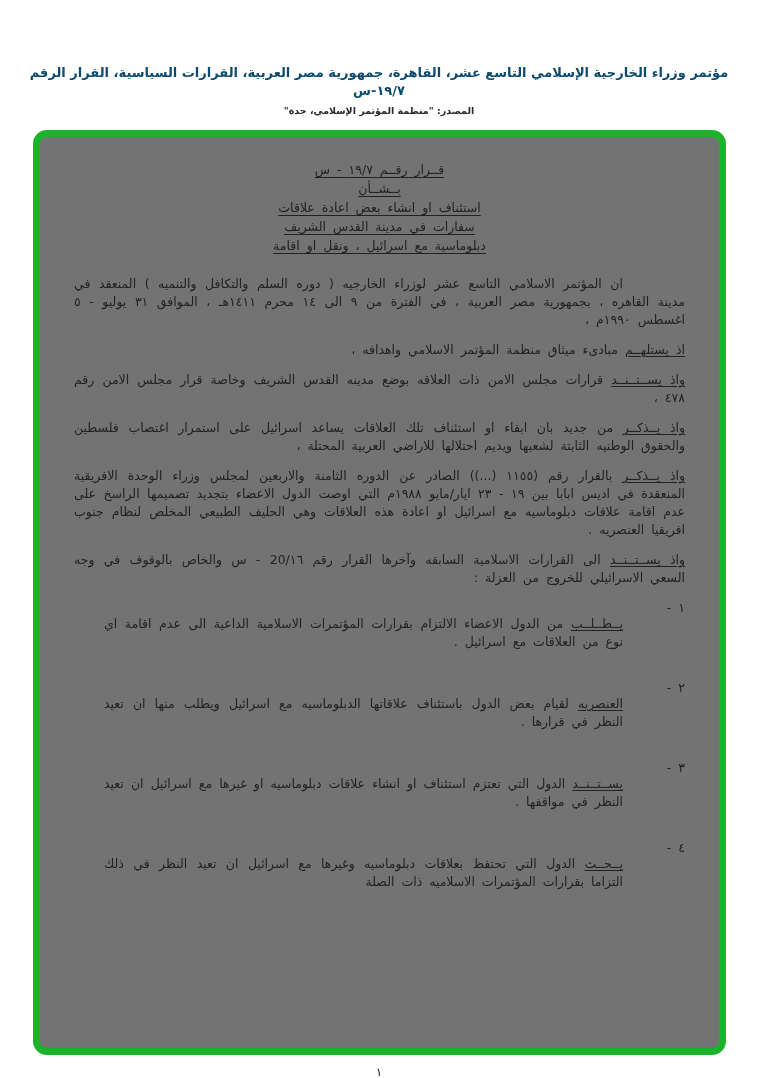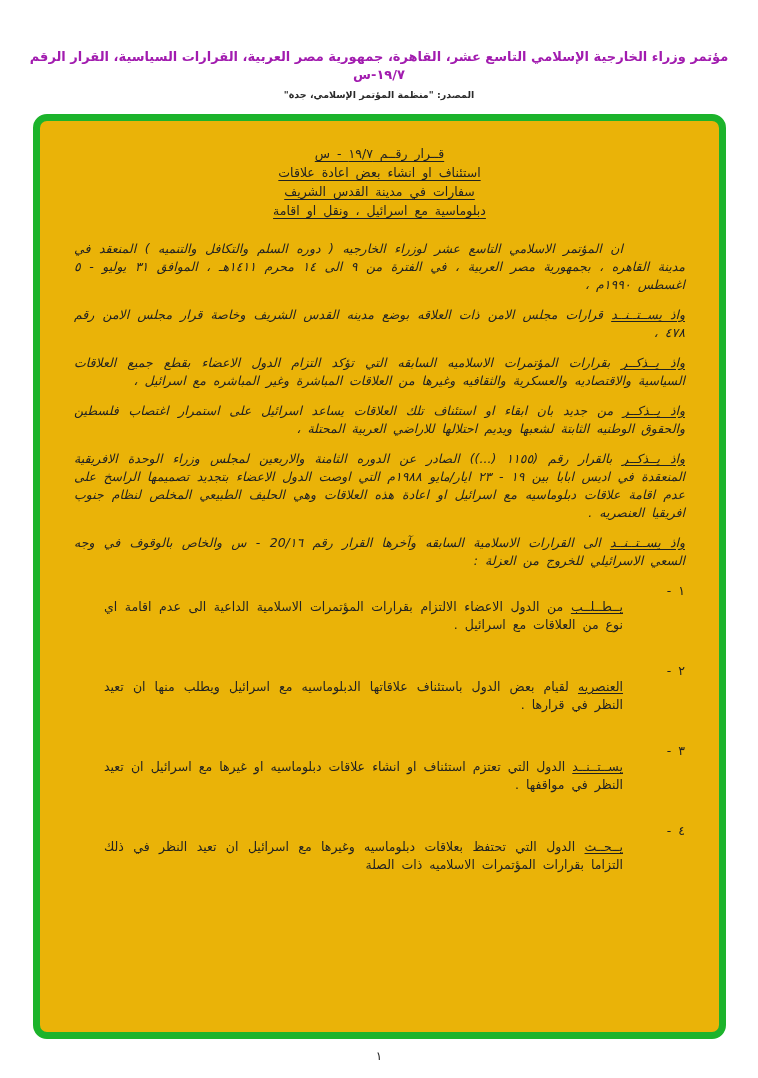--- a/index.html
+++ b/index.html
@@ -13,46 +13,46 @@
     font-family: "DejaVu Sans", sans-serif;
     color: #1c1c1c;
     overflow: hidden;
   }
   .page {
     position: relative;
     width: 758px;
     height: 1078px;
   }
   .header-line {
-    margin: 48px 18px 0 18px;
+    margin: 64px 18px 0 18px;
     text-align: center;
     direction: rtl;
     font-weight: bold;
     font-size: 13px;
     line-height: 18px;
-    color: #a21caf;
+    color: #0c4a6e;
   }
   .source-line {
     margin-top: 5px;
     text-align: center;
     direction: rtl;
     font-weight: bold;
     font-size: 9.5px;
     color: #2a2a2a;
   }
   .doc-box {
     box-sizing: border-box;
     margin: 14px 0 0 33px;
     width: 693px;
     height: 925px;
     border: 7px solid #1cb32b;
     border-radius: 14px;
     padding: 20px 34px 0 34px;
     overflow: hidden;
-    background: #eab308;
+    background: #737373;
   }
   .doc {
     direction: rtl;
     font-size: 12.5px;
     line-height: 18px;
     word-spacing: 3px;
     color: #222222;
   }
   .title-block {
     text-align: center;
@@ -60,21 +60,20 @@
   }
   .title-line {
     text-decoration: underline;
     text-underline-offset: 3px;
     margin-bottom: 1px;
     white-space: nowrap;
   }
   .para {
     margin: 0 0 12px 0;
     text-align: justify;
-    font-style: italic;
   }
   .para.indent {
     text-indent: 62px;
   }
   .u {
     text-decoration: underline;
     text-underline-offset: 2px;
   }
   .items {
     margin-top: 2px;
@@ -107,31 +106,32 @@
 <div class="page">
 
   <div class="header-line">مؤتمر وزراء الخارجية الإسلامي التاسع عشر، القاهرة، جمهورية مصر العربية، القرارات السياسية، القرار الرقم ١٩/٧-س</div>
   <div class="source-line">المصدر:  "منظمة المؤتمر الإسلامي، جدة"</div>
 
   <div class="doc-box" style="border-color: rgb(28, 179, 43);">
     <div class="doc">
 
       <div class="title-block">
         <div class="title-line">قــرار رقــم ١٩/٧ - س</div>
+        <div class="title-line">بــشــأن</div>
         <div class="title-line">استئناف او انشاء بعض اعادة علاقات</div>
         <div class="title-line">سفارات في مدينة القدس الشريف</div>
         <div class="title-line">دبلوماسية مع اسرائيل ، ونقل او اقامة</div>
       </div>
 
       <p class="para indent"><span class="u"></span><span>ان المؤتمر الاسلامي التاسع عشر لوزراء الخارجيه ( دوره السلم والتكافل والتنميه ) المنعقد في مدينة القاهره ، بجمهورية مصر العربية ، في الفترة من ٩ الى ١٤ محرم ١٤١١هـ ، الموافق ٣١ يوليو - ٥ اغسطس ١٩٩٠م ،</span></p>
 
+      <p class="para"><span class="u">اذ يستلهــم</span><span> مبادىء ميثاق منظمة المؤتمر الاسلامي واهدافه ،</span></p>
 
       <p class="para"><span class="u">واذ يســتــنــد</span><span> قرارات مجلس الامن ذات العلاقه بوضع مدينه القدس الشريف وخاصة قرار مجلس الامن رقم ٤٧٨ ،</span></p>
 
-      <p class="para"><span class="u">واذ يــذكــر</span><span> بقرارات المؤتمرات الاسلاميه السابقه التي تؤكد التزام الدول الاعضاء بقطع جميع العلاقات السياسية والاقتصاديه والعسكرية والثقافيه وغيرها من العلاقات المباشرة وغير المباشره مع اسرائيل ،</span></p>
 
       <p class="para"><span class="u">واذ يــذكــر</span><span> من جديد بان ابقاء او استئناف تلك العلاقات يساعد اسرائيل على استمرار اغتصاب فلسطين والحقوق الوطنيه الثابتة لشعبها ويديم احتلالها للاراضي العربية المحتلة ،</span></p>
 
       <p class="para"><span class="u">واذ يــذكــر</span><span> بالقرار رقم (١١٥٥ (...)) الصادر عن الدوره الثامنة والاربعين لمجلس وزراء الوحدة الافريقية المنعقدة في اديس ابابا بين ١٩ - ٢٣ ايار/مايو ١٩٨٨م التي اوصت الدول الاعضاء بتجديد تصميمها الراسخ على عدم اقامة علاقات دبلوماسيه مع اسرائيل او اعادة هذه العلاقات وهي الحليف الطبيعي المخلص لنظام جنوب افريقيا العنصريه .</span></p>
 
       <p class="para"><span class="u">واذ يســتــنــد</span><span> الى القرارات الاسلامية السابقه وآخرها القرار رقم 20/١٦ - س والخاص بالوقوف في وجه السعي الاسرائيلي للخروج من العزلة :</span></p>
 
       <div class="items">
 
         <div class="item">

